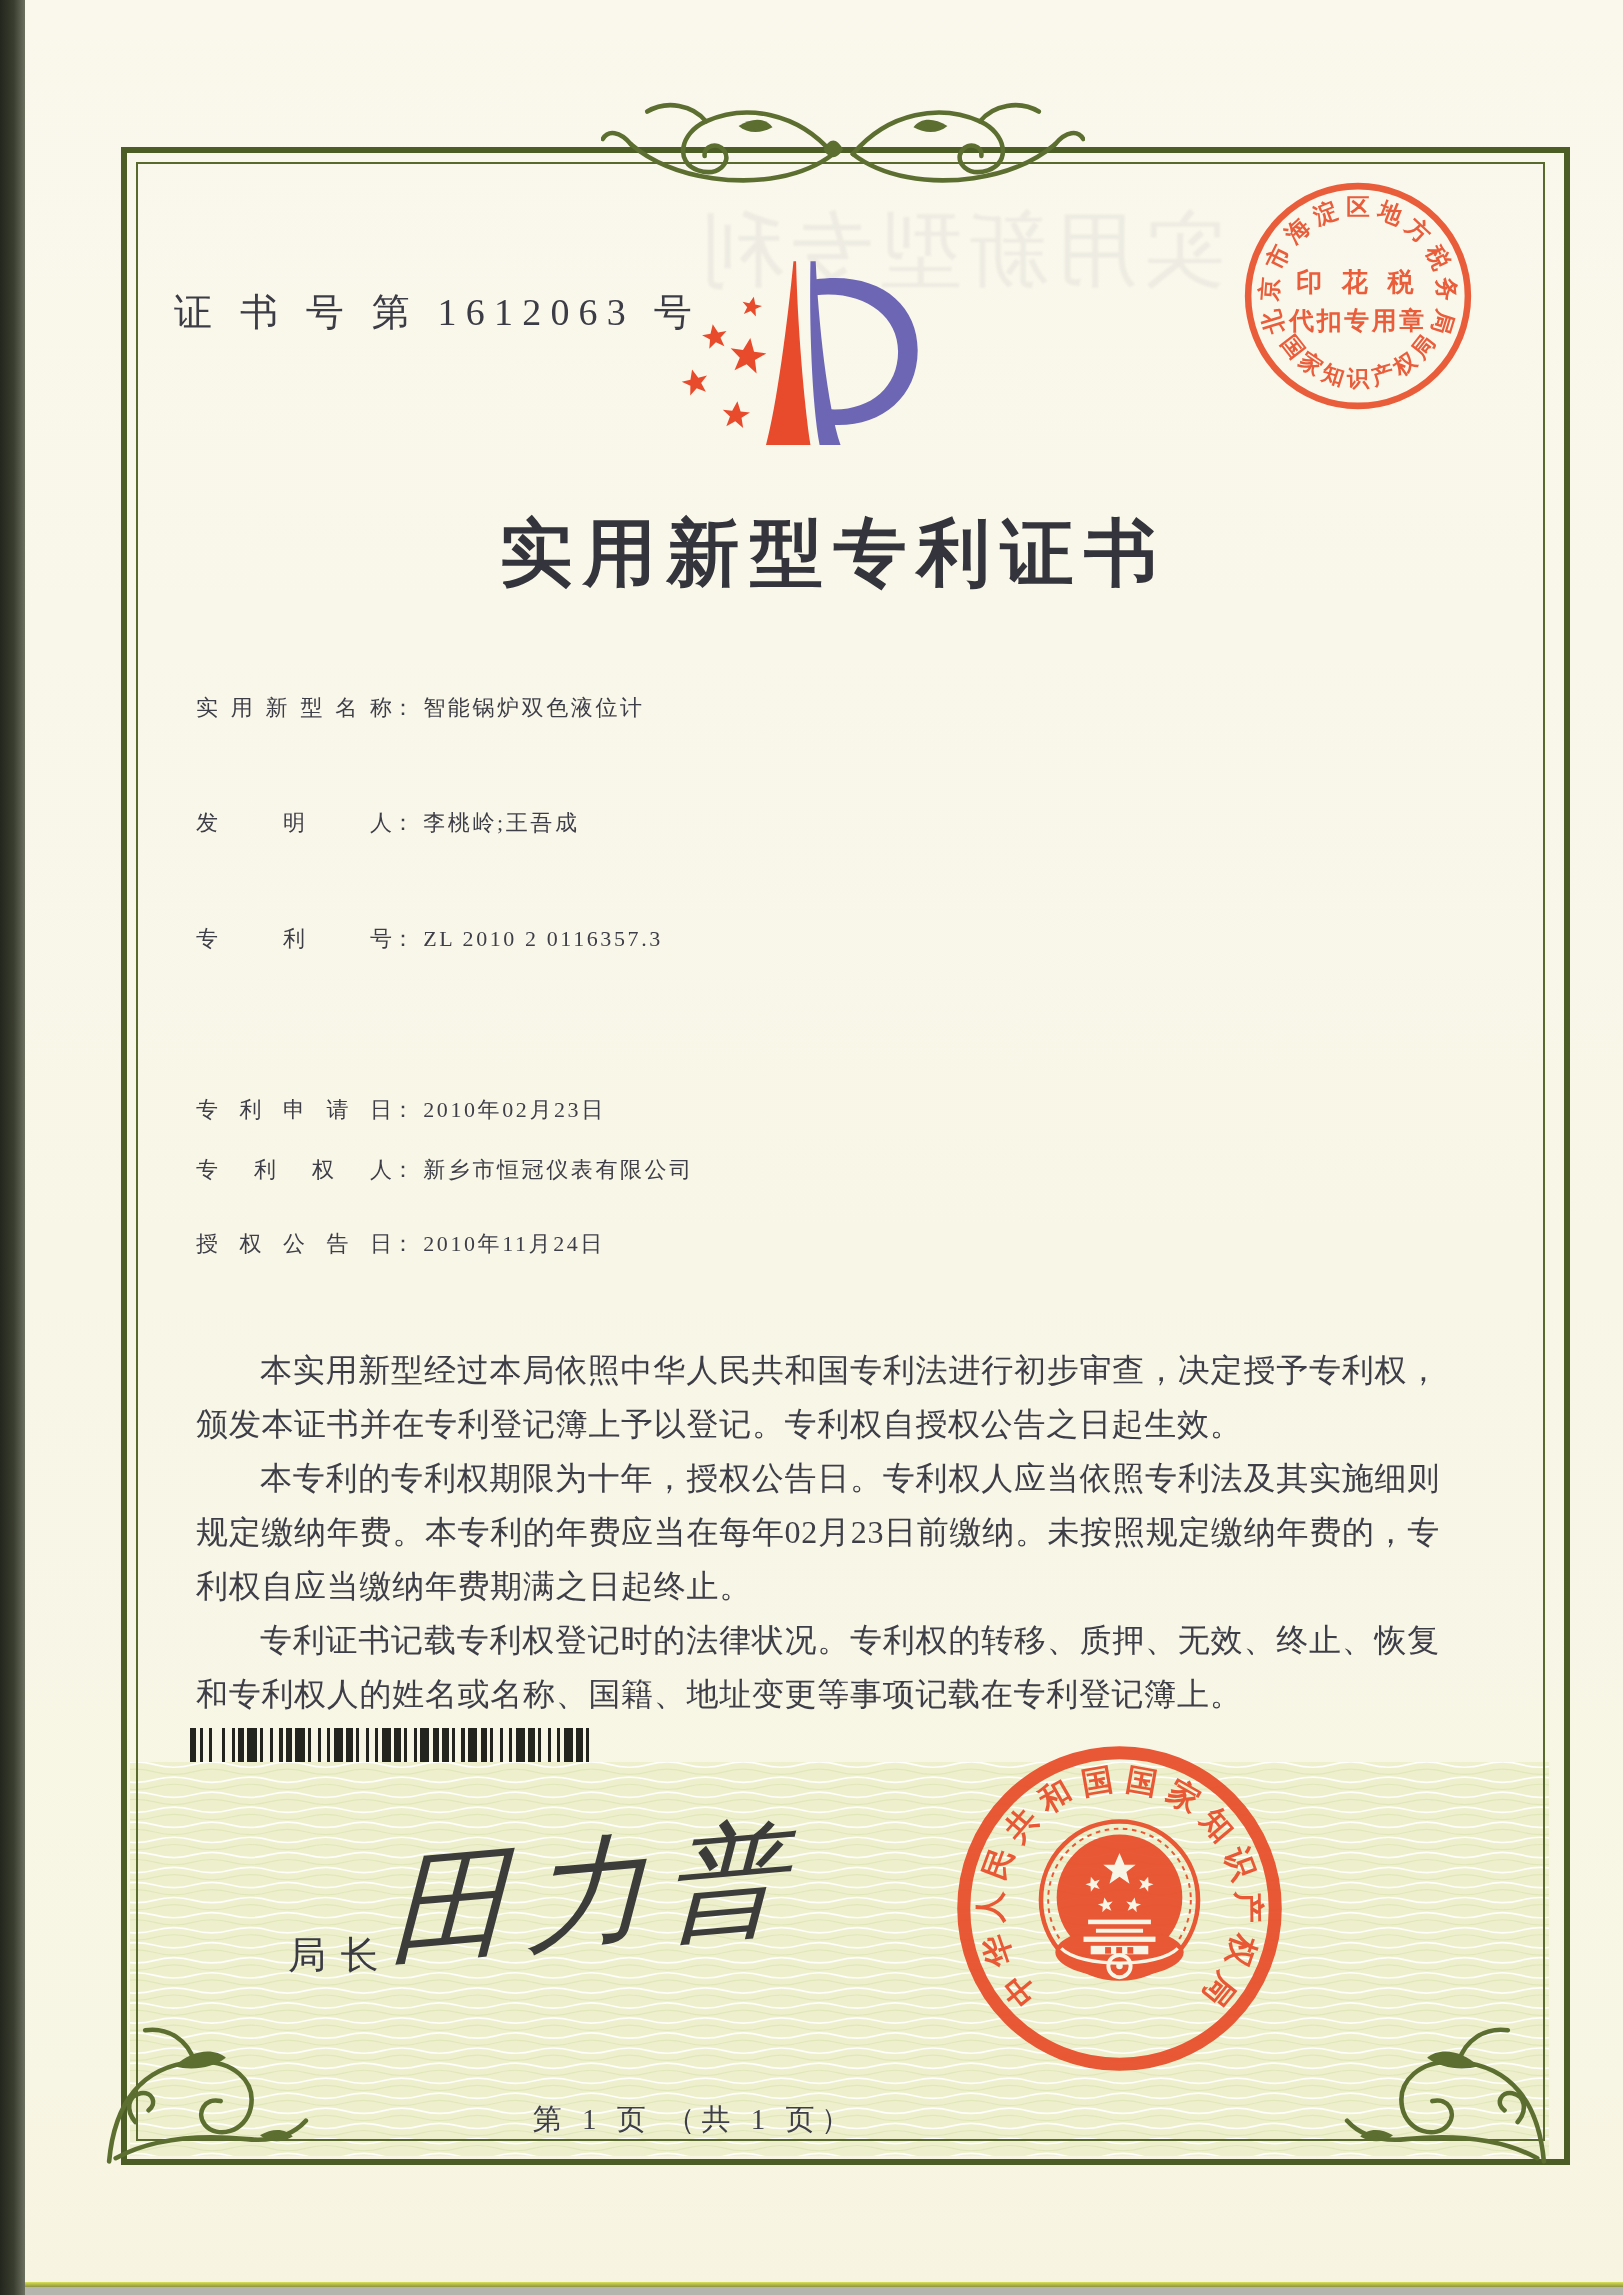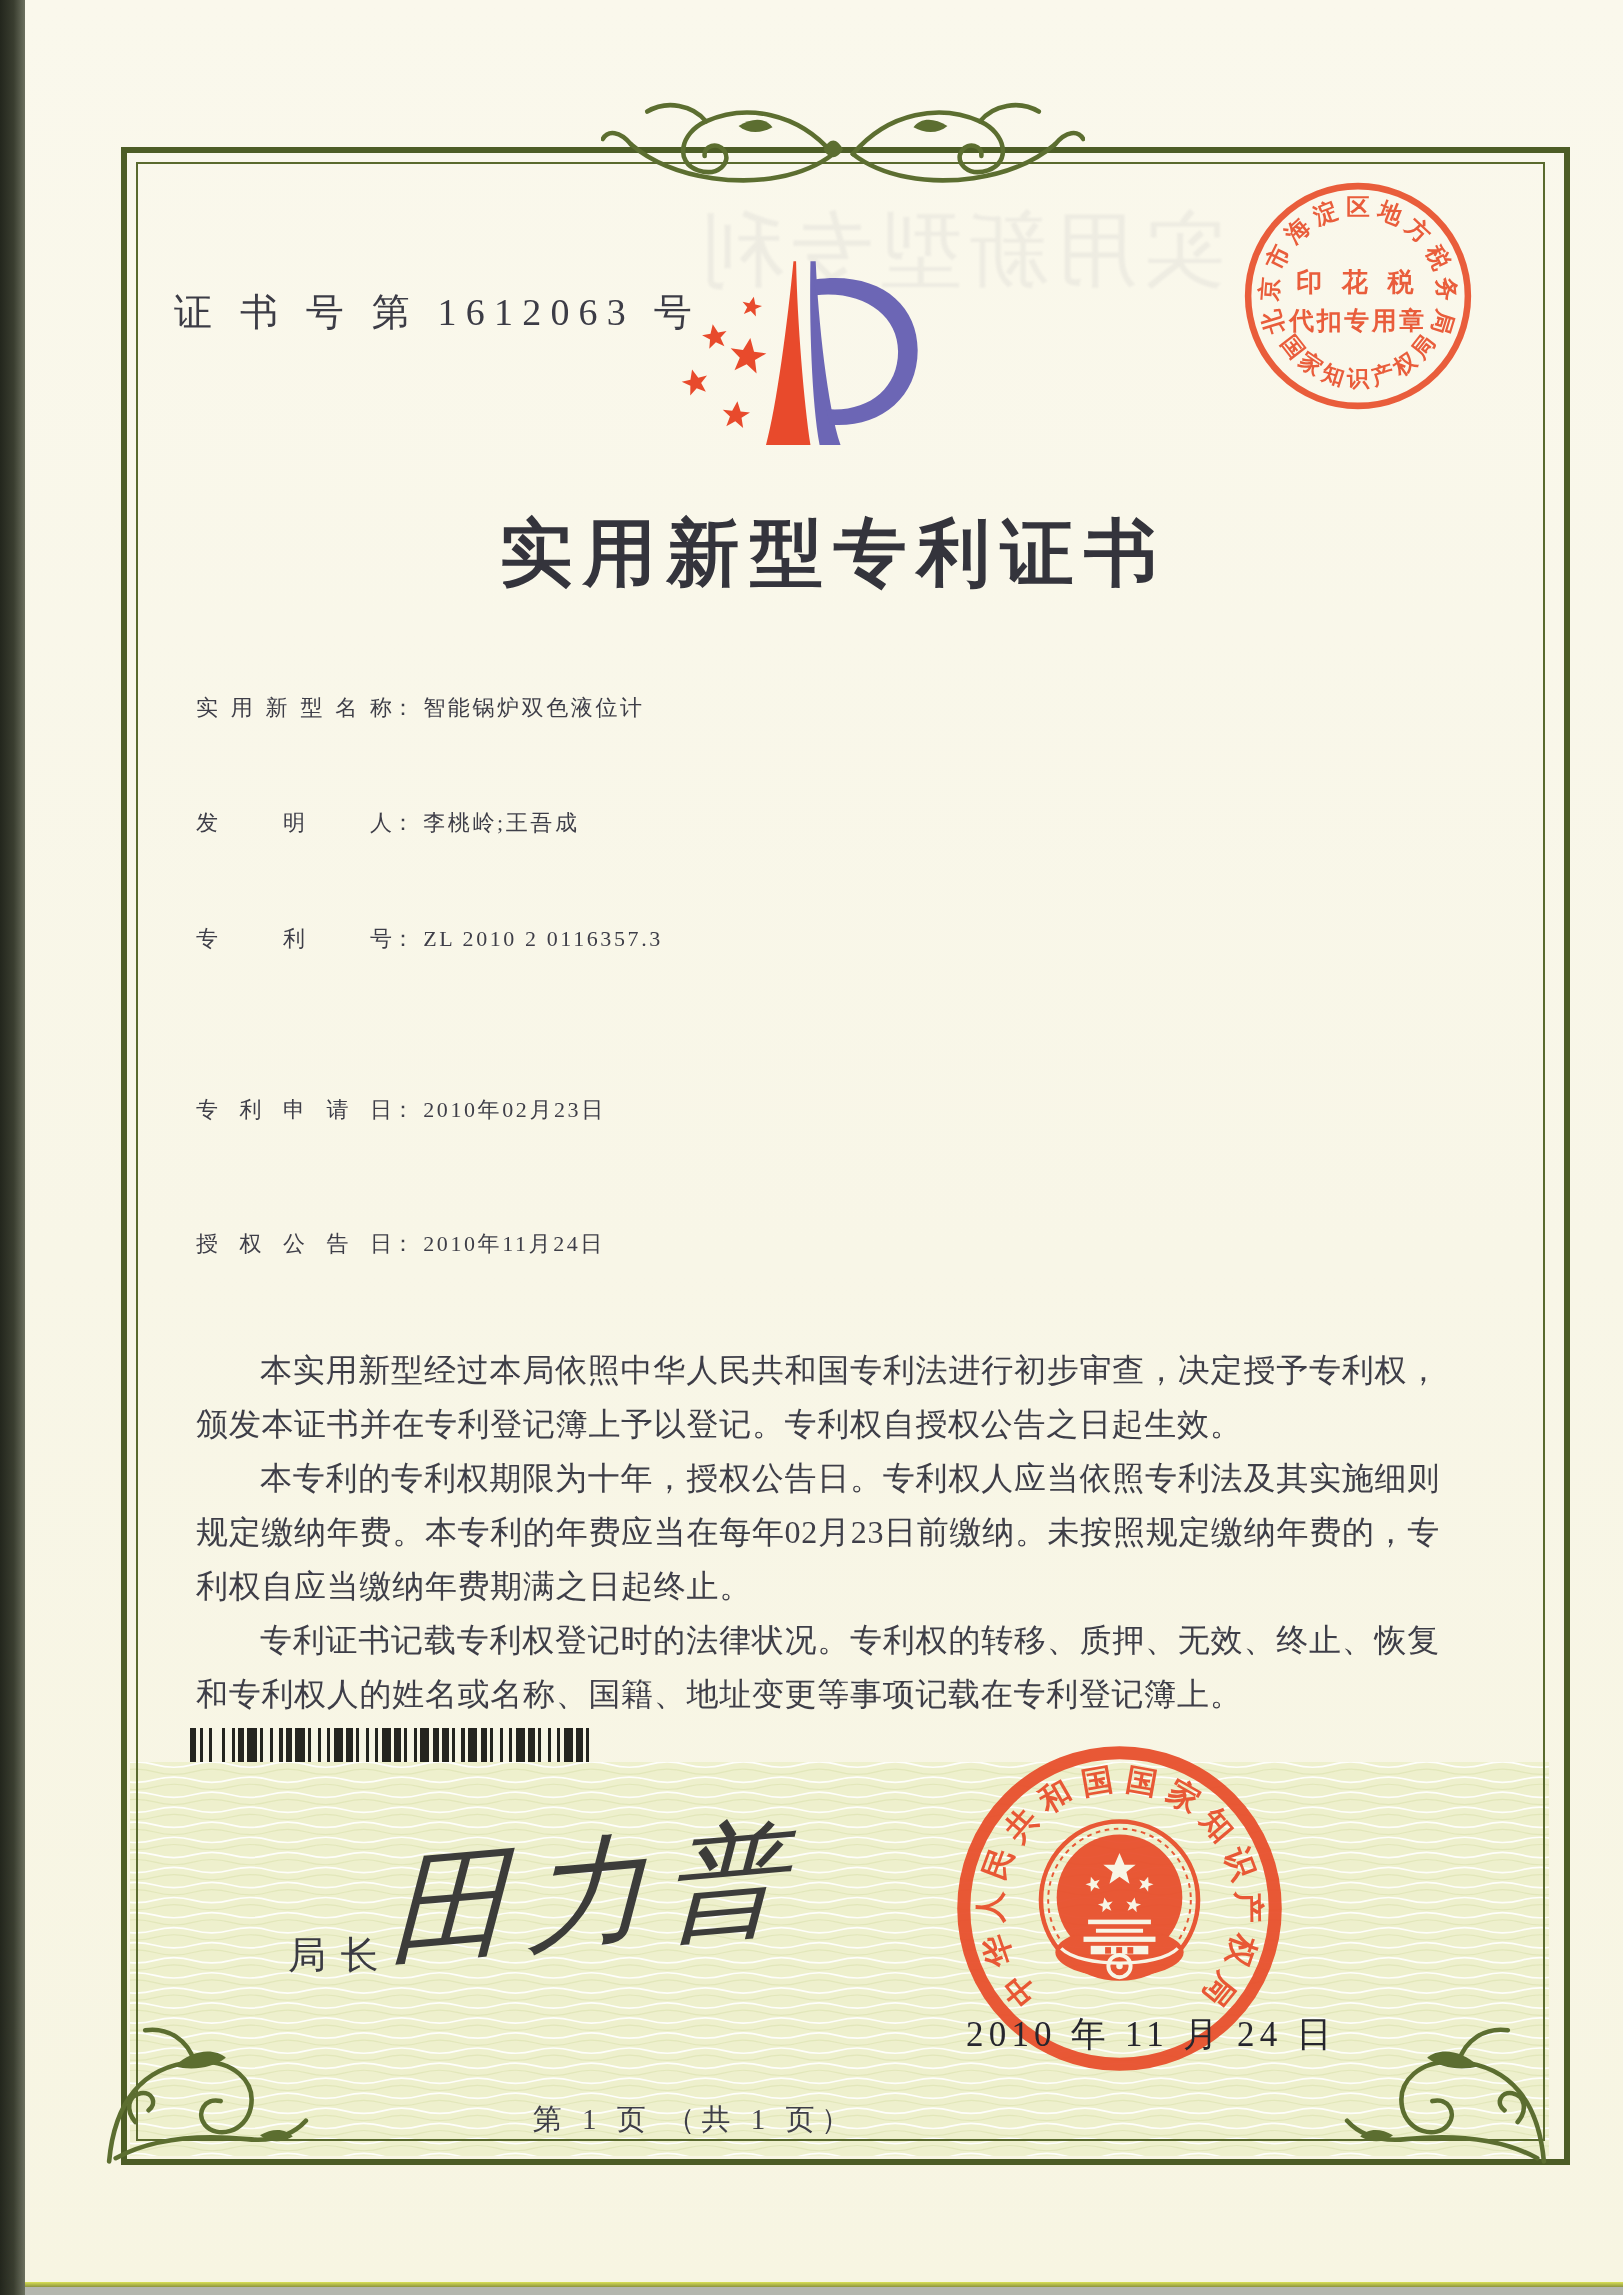--- a/index.html
+++ b/index.html
@@ -234,20 +234,23 @@
   </div>
   <div class="field-row" style="top:808px">
     <span class="field-label">发明人</span><span class="field-colon">：</span><span class="field-value">李桃岭;王吾成</span>
   </div>
   <div class="field-row" style="top:924px">
     <span class="field-label">专利号</span><span class="field-colon">：</span><span class="field-value">ZL 2010 2 0116357.3</span>
   </div>
   <div class="field-row" style="top:1095px">
     <span class="field-label">专利申请日</span><span class="field-colon">：</span><span class="field-value">2010年02月23日</span>
   </div>
+  <div class="field-row" style="top:1155px">
+    <span class="field-label">专利权人</span><span class="field-colon">：</span><span class="field-value">新乡市恒冠仪表有限公司</span>
+  </div>
   <div class="field-row" style="top:1229px">
     <span class="field-label">授权公告日</span><span class="field-colon">：</span><span class="field-value">2010年11月24日</span>
   </div>
 
   <div class="body-text">
     <p>本实用新型经过本局依照中华人民共和国专利法进行初步审查，决定授予专利权，颁发本证书并在专利登记簿上予以登记。专利权自授权公告之日起生效。</p>
     <p>本专利的专利权期限为十年，授权公告日。专利权人应当依照专利法及其实施细则规定缴纳年费。本专利的年费应当在每年02月23日前缴纳。未按照规定缴纳年费的，专利权自应当缴纳年费期满之日起终止。</p>
     <p>专利证书记载专利权登记时的法律状况。专利权的转移、质押、无效、终止、恢复和专利权人的姓名或名称、国籍、地址变更等事项记载在专利登记簿上。</p>
   </div>
 
@@ -381,20 +384,19 @@
           <rect x="280" y="344" width="9" height="10"></rect>
           <rect x="297" y="344" width="9" height="10"></rect>
         </g>
         <circle cx="285" cy="373" r="17" fill="none" stroke="#f8f6e7" stroke-width="6"></circle>
         <circle cx="285" cy="373" r="5" fill="#f8f6e7"></circle>
         <path d="M196,346 C225,376 345,376 374,346" fill="none" stroke="#f8f6e7" stroke-width="5"></path>
       </g>
     </svg>
   </div>
 
-  <div class="issue-date">2010 年 11 月 24 日</div>
 
   <div class="footer-page">第 1 页 （共 1 页）</div>
 
 </div>
 
 <div class="page-bottom-edge"></div>
 
 
 </body></html>

